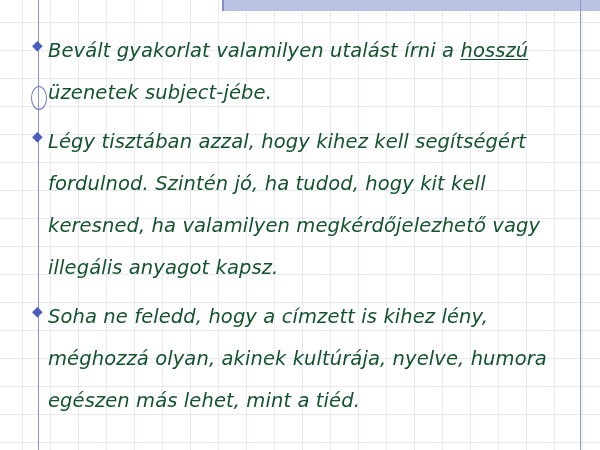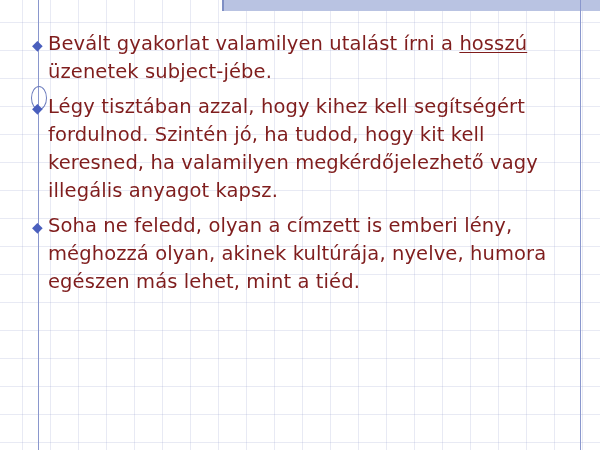--- a/index.html
+++ b/index.html
@@ -99,24 +99,25 @@
     color: #4a5fbd;
     font-size: 14px;
     line-height: 30px;
     text-align: left;
     padding-left: 2px;
     box-sizing: border-box;
   }
 
   .bullet-text {
     flex: 1 1 auto;
-    color: #7f1d1d;
+    color: #14532d;
     font-size: 19.5px;
-    line-height: 28px;
+    line-height: 42px;
     letter-spacing: 0.1px;
+    font-style: italic;
   }
 
   .underline-seg {
     text-decoration: underline;
     text-underline-offset: 2px;
   }
 </style>
 </head>
 <body>
 
@@ -138,17 +139,17 @@
       <span class="bullet-text"><span>Bevált gyakorlat valamilyen utalást írni a </span><span class="underline-seg">hosszú</span><span> üzenetek subject-jébe.</span></span>
     </div>
 
     <div class="bullet-item">
       <span class="bullet-mark">◆</span>
       <span class="bullet-text">Légy tisztában azzal, hogy kihez kell segítségért fordulnod. Szintén jó, ha tudod, hogy kit kell keresned, ha valamilyen megkérdőjelezhető vagy illegális anyagot kapsz.</span>
     </div>
 
     <div class="bullet-item">
       <span class="bullet-mark">◆</span>
-      <span class="bullet-text">Soha ne feledd, olyan a címzett is emberi lény, méghozzá olyan, akinek kultúrája, nyelve, humora egészen más lehet, mint a tiéd.</span>
+      <span class="bullet-text">Soha ne feledd, hogy a címzett is kihez lény, méghozzá olyan, akinek kultúrája, nyelve, humora egészen más lehet, mint a tiéd.</span>
     </div>
 
   </div>
 </div>
 
 </body></html>

